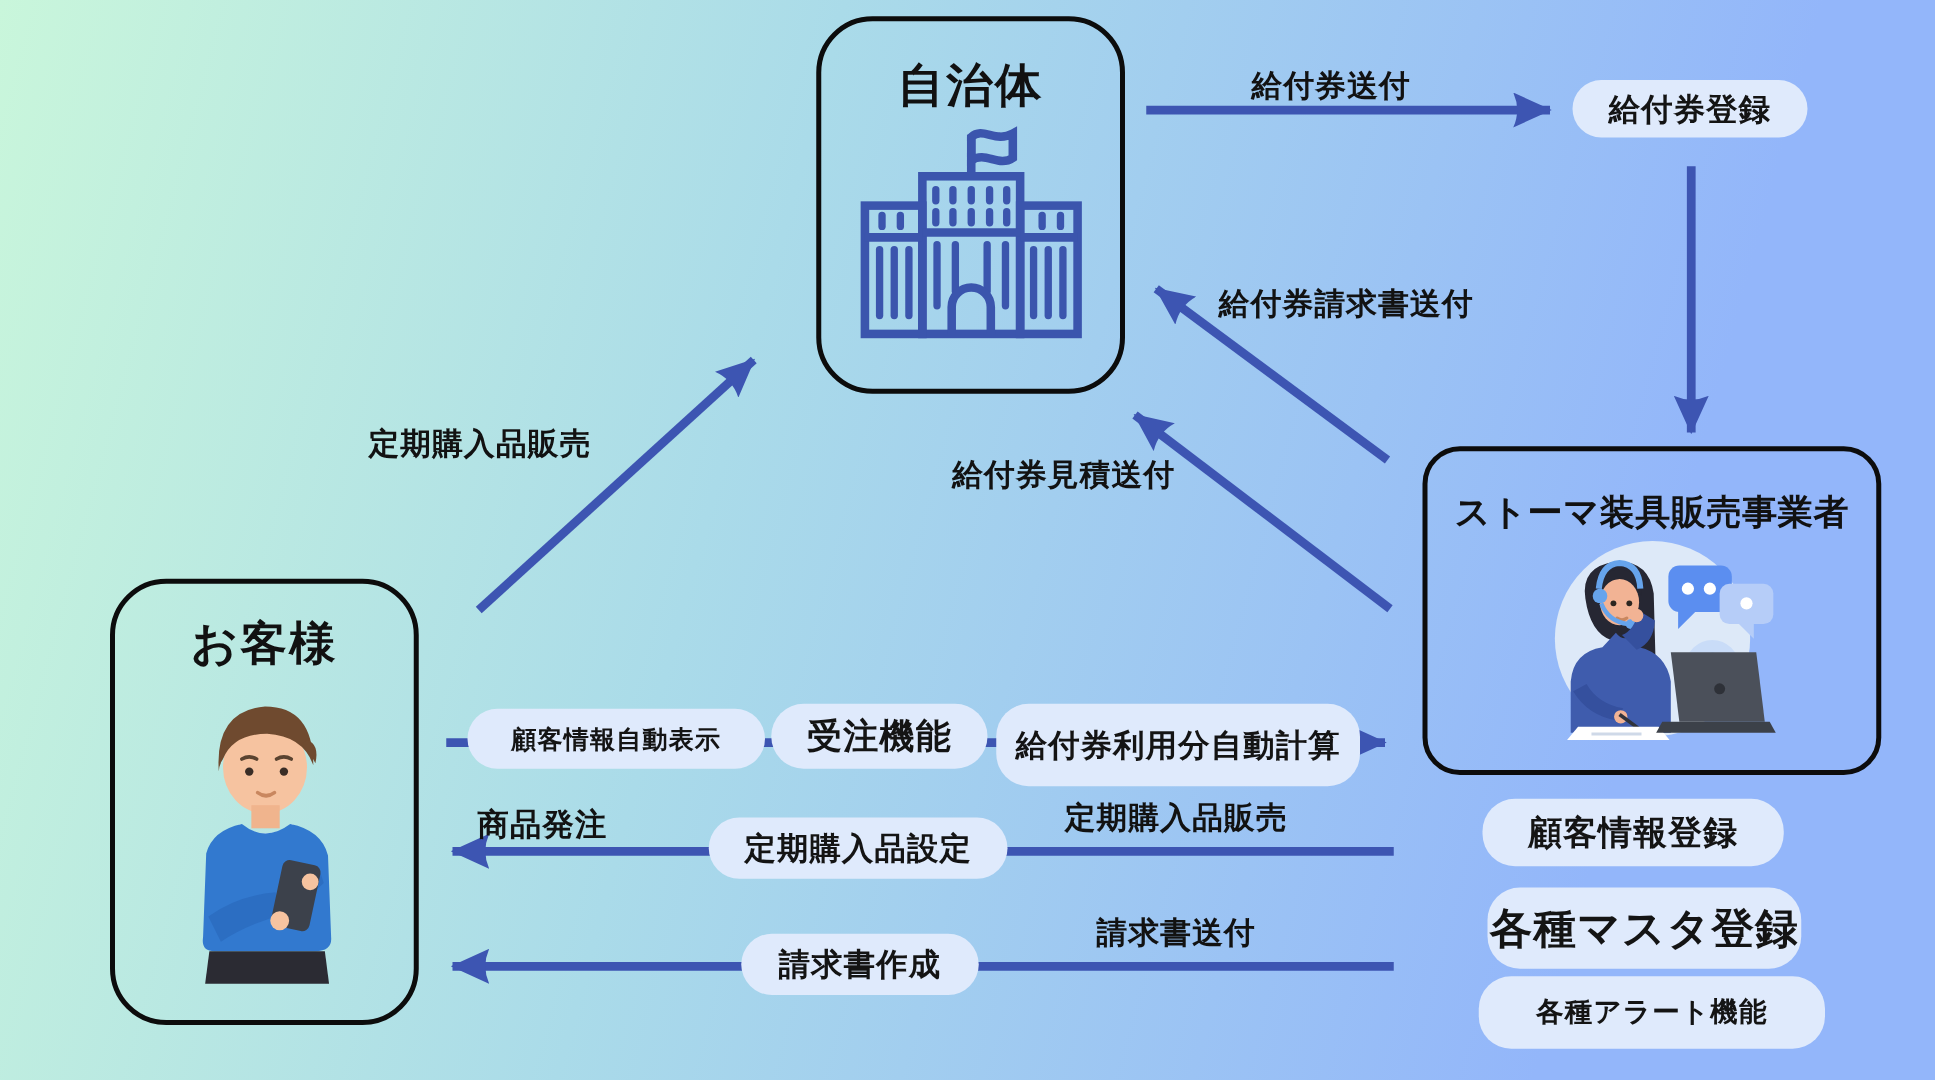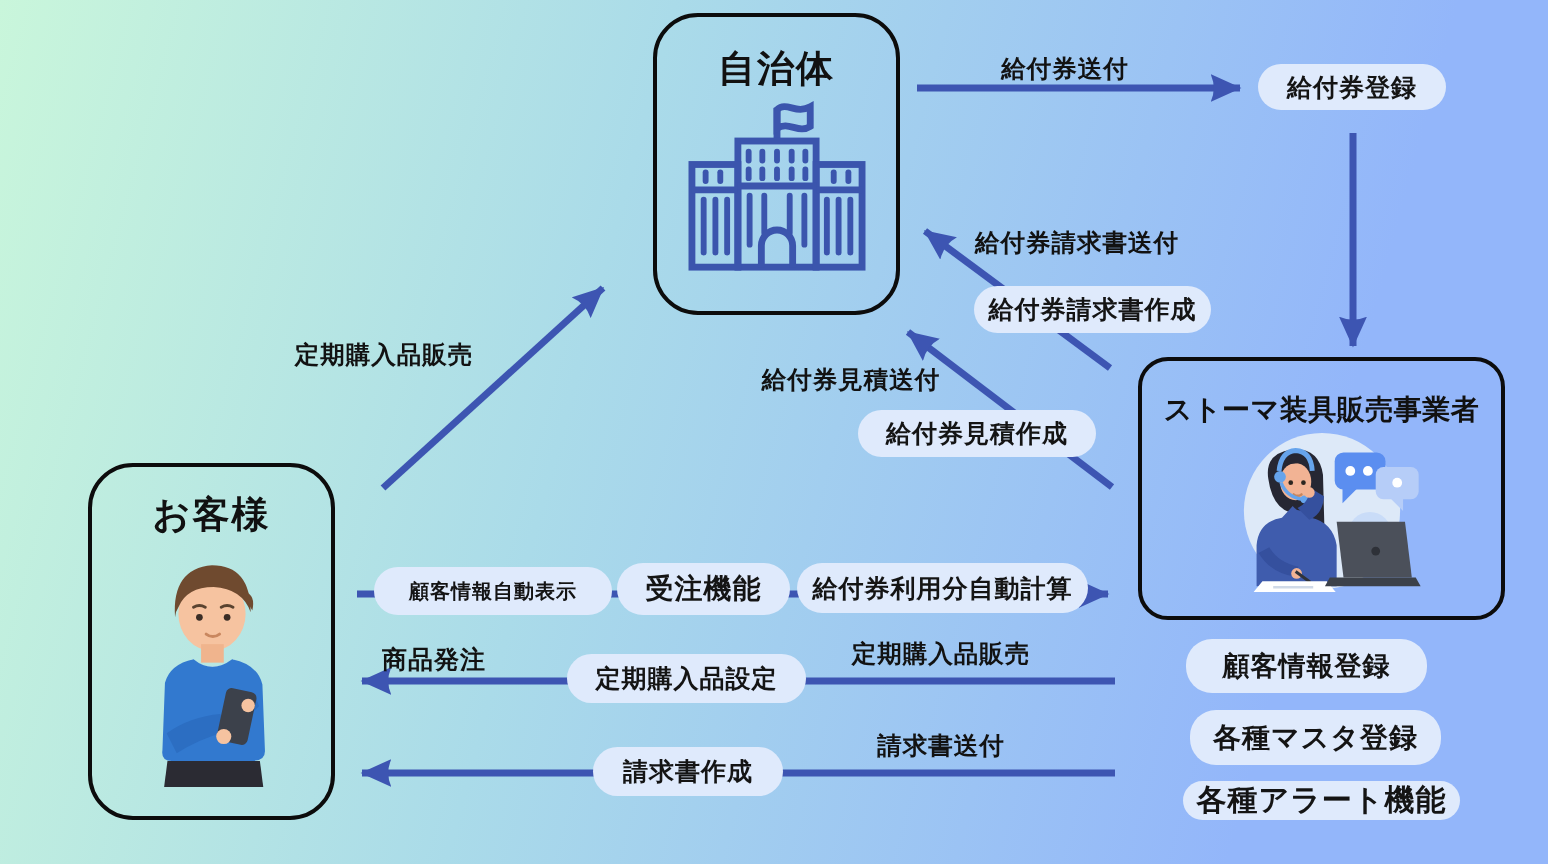--- a/index.html
+++ b/index.html
@@ -176,30 +176,28 @@
       <line x1="98" y1="147" x2="113" y2="158" stroke="#2f333b" stroke-width="3"></line>
       <path d="M64 157 L130 157 L139 168 L55 168 Z" fill="#ffffff"></path>
       <line x1="75" y1="163" x2="116" y2="163" stroke="#cfd9e8" stroke-width="2.5"></line>
       <path d="M140 96 L210 96 L217 153 L147 153 Z" fill="#4b505a"></path>
       <circle cx="180" cy="126" r="4.5" fill="#2e3138"></circle>
       <path d="M133 153 L221 153 L226 162 L128 162 Z" fill="#3c4149"></path>
     </svg>
   </div>
 
   <div class="pill" style="left:1258px;top:64px;width:188px;height:46px;font-size:25px;">給付券登録</div>
-  <div class="pill" style="left:974px;top:286px;width:237px;height:47px;font-size:25px;">給付券請求書作成</div>
-  <div class="pill" style="left:858px;top:410px;width:238px;height:47px;font-size:25px;">給付券見積作成</div>
   <div class="pill" style="left:374px;top:567px;width:238px;height:48px;font-size:20px;">顧客情報自動表示</div>
   <div class="pill" style="left:617px;top:563px;width:173px;height:52px;font-size:28px;">受注機能</div>
-  <div class="pill" style="left:797px;top:563px;width:291px;height:50px;font-size:25px;">給付券利用分自動計算</div>
+  <div class="pill" style="left:797px;top:563px;width:291px;height:66px;font-size:25px;">給付券利用分自動計算</div>
   <div class="pill" style="left:567px;top:654px;width:239px;height:49px;font-size:25px;">定期購入品設定</div>
   <div class="pill" style="left:593px;top:747px;width:190px;height:49px;font-size:25px;">請求書作成</div>
   <div class="pill" style="left:1186px;top:639px;width:241px;height:54px;font-size:27px;">顧客情報登録</div>
-  <div class="pill" style="left:1190px;top:710px;width:251px;height:55px;font-size:28px;">各種マスタ登録</div>
-  <div class="pill" style="left:1183px;top:781px;width:277px;height:39px;font-size:30px;">各種アラート機能</div>
+  <div class="pill" style="left:1190px;top:710px;width:251px;height:65px;font-size:34px;">各種マスタ登録</div>
+  <div class="pill" style="left:1183px;top:781px;width:277px;height:58px;font-size:22px;">各種アラート機能</div>
 
   <div class="lbl centered" style="left:1065px;top:52px;">給付券送付</div>
   <div class="lbl centered" style="left:1077px;top:226px;">給付券請求書送付</div>
   <div class="lbl centered" style="left:851px;top:363px;">給付券見積送付</div>
   <div class="lbl centered" style="left:384px;top:338px;">定期購入品販売</div>
   <div class="lbl" style="left:382px;top:618px;font-size:25px;margin-top:25px;">商品発注</div>
   <div class="lbl centered" style="left:941px;top:637px;text-align:center;">定期購入品販売</div>
   <div class="lbl centered" style="left:941px;top:729px;">請求書送付</div>
 
 </div>

